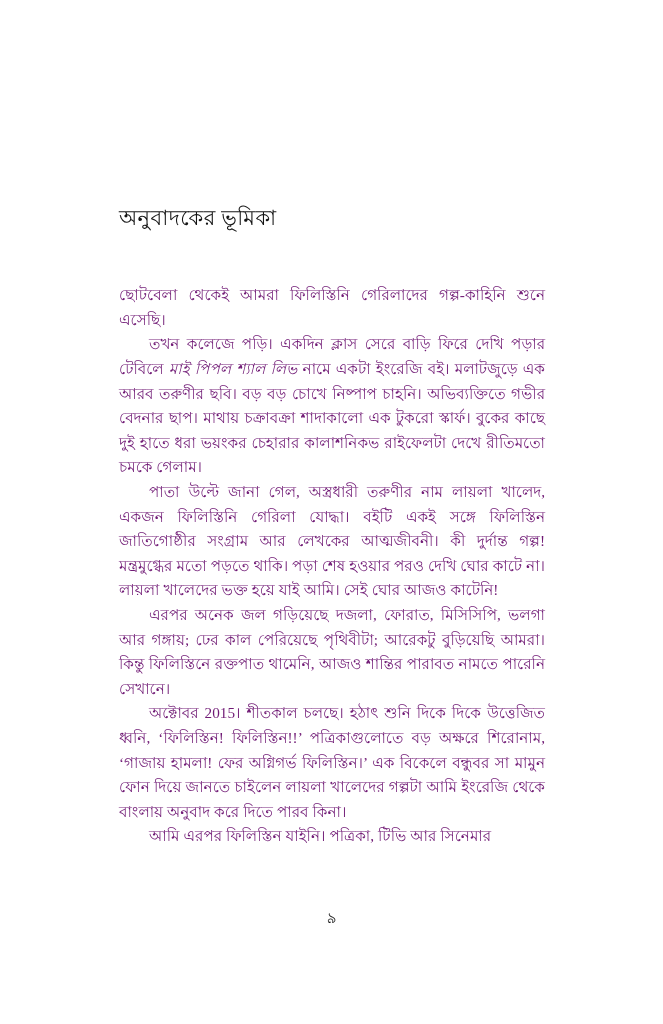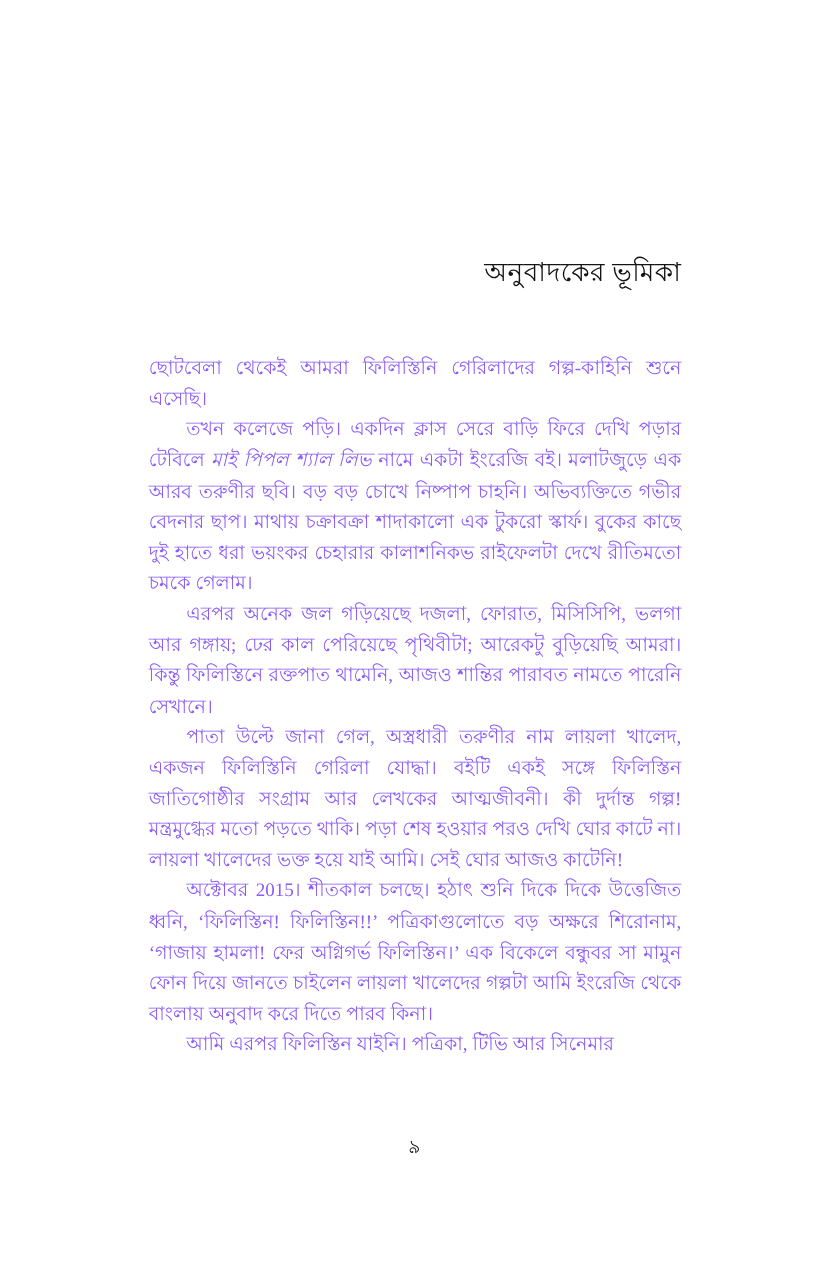--- a/index.html
+++ b/index.html
@@ -24,35 +24,35 @@
   .content-block {
     position: absolute;
     left: 119px;
     top: 205px;
     width: 426px;
   }
 
   .chapter-heading {
     font-size: 21px;
     line-height: 1.25;
-    text-align: right;
+    text-align: left;
     font-weight: 400;
     letter-spacing: 0.4px;
     margin: 0 0 52px 0;
     color: #141414;
   }
 
   .body-text {
     font-size: 15.2px;
     line-height: 24.6px;
     text-align: justify;
     text-align-last: left;
     text-justify: inter-word;
     margin: 0;
-    color: #8b5cf6;
+    color: #701a75;
     word-spacing: 0.2px;
   }
 
   .body-text + .body-text {
     margin-top: 0;
   }
 
   .indented {
     text-indent: 30px;
   }
@@ -78,23 +78,23 @@
 <div class="page">
 
   <div class="content-block">
 
     <h1 class="chapter-heading">অনুবাদকের ভূমিকা</h1>
 
     <p class="body-text">ছোটবেলা থেকেই আমরা ফিলিস্তিনি গেরিলাদের গল্প-কাহিনি শুনে এসেছি।</p>
 
     <p class="body-text indented"><span>তখন কলেজে পড়ি। একদিন ক্লাস সেরে বাড়ি ফিরে দেখি পড়ার টেবিলে </span><span class="book-title">মাই পিপল শ্যাল লিভ</span><span> নামে একটা ইংরেজি বই। মলাটজুড়ে এক আরব তরুণীর ছবি। বড় বড় চোখে নিষ্পাপ চাহনি। অভিব্যক্তিতে গভীর বেদনার ছাপ। মাথায় চক্রাবক্রা শাদাকালো এক টুকরো স্কার্ফ। বুকের কাছে দুই হাতে ধরা ভয়ংকর চেহারার কালাশনিকভ রাইফেলটা দেখে রীতিমতো চমকে গেলাম।</span></p>
 
+    <p class="body-text indented">পাতা উল্টে জানা গেল, অস্ত্রধারী তরুণীর নাম লায়লা খালেদ, একজন ফিলিস্তিনি গেরিলা যোদ্ধা। বইটি একই সঙ্গে ফিলিস্তিন জাতিগোষ্ঠীর সংগ্রাম আর লেখকের আত্মজীবনী। কী দুর্দান্ত গল্প! মন্ত্রমুগ্ধের মতো পড়তে থাকি। পড়া শেষ হওয়ার পরও দেখি ঘোর কাটে না। লায়লা খালেদের ভক্ত হয়ে যাই আমি। সেই ঘোর আজও কাটেনি!</p>
+
     <p class="body-text indented">এরপর অনেক জল গড়িয়েছে দজলা, ফোরাত, মিসিসিপি, ভলগা আর গঙ্গায়; ঢের কাল পেরিয়েছে পৃথিবীটা; আরেকটু বুড়িয়েছি আমরা। কিন্তু ফিলিস্তিনে রক্তপাত থামেনি, আজও শান্তির পারাবত নামতে পারেনি সেখানে।</p>
-
-    <p class="body-text indented">পাতা উল্টে জানা গেল, অস্ত্রধারী তরুণীর নাম লায়লা খালেদ, একজন ফিলিস্তিনি গেরিলা যোদ্ধা। বইটি একই সঙ্গে ফিলিস্তিন জাতিগোষ্ঠীর সংগ্রাম আর লেখকের আত্মজীবনী। কী দুর্দান্ত গল্প! মন্ত্রমুগ্ধের মতো পড়তে থাকি। পড়া শেষ হওয়ার পরও দেখি ঘোর কাটে না। লায়লা খালেদের ভক্ত হয়ে যাই আমি। সেই ঘোর আজও কাটেনি!</p>
 
     <p class="body-text indented">অক্টোবর 2015। শীতকাল চলছে। হঠাৎ শুনি দিকে দিকে উত্তেজিত ধ্বনি, ‘ফিলিস্তিন! ফিলিস্তিন!!’ পত্রিকাগুলোতে বড় অক্ষরে শিরোনাম, ‘গাজায় হামলা! ফের অগ্নিগর্ভ ফিলিস্তিন।’ এক বিকেলে বন্ধুবর সা মামুন ফোন দিয়ে জানতে চাইলেন লায়লা খালেদের গল্পটা আমি ইংরেজি থেকে বাংলায় অনুবাদ করে দিতে পারব কিনা।</p>
 
     <p class="body-text indented">আমি এরপর ফিলিস্তিন যাইনি। পত্রিকা, টিভি আর সিনেমার</p>
 
   </div>
 
   <div class="page-number">৯</div>
 
 </div>

